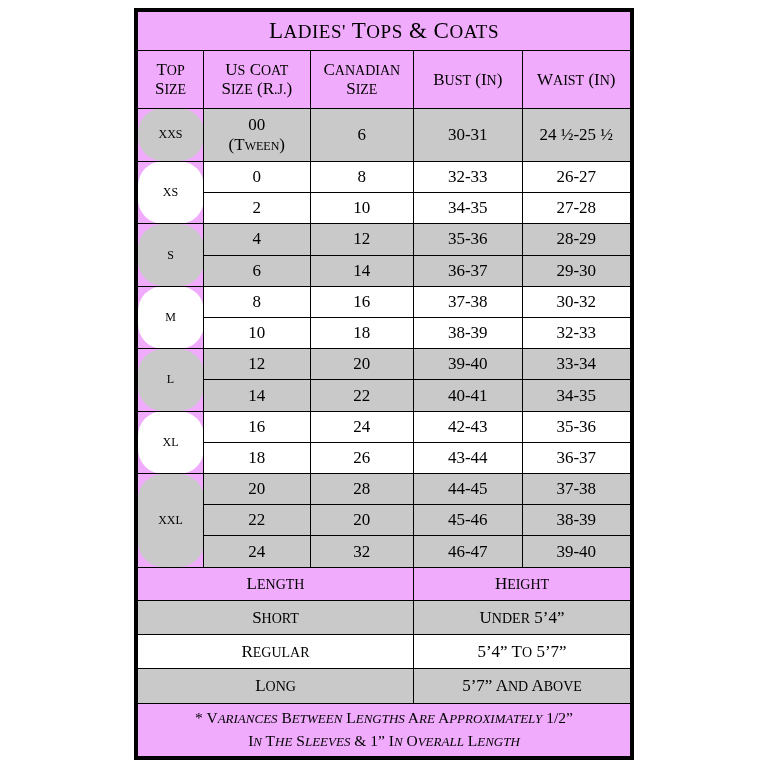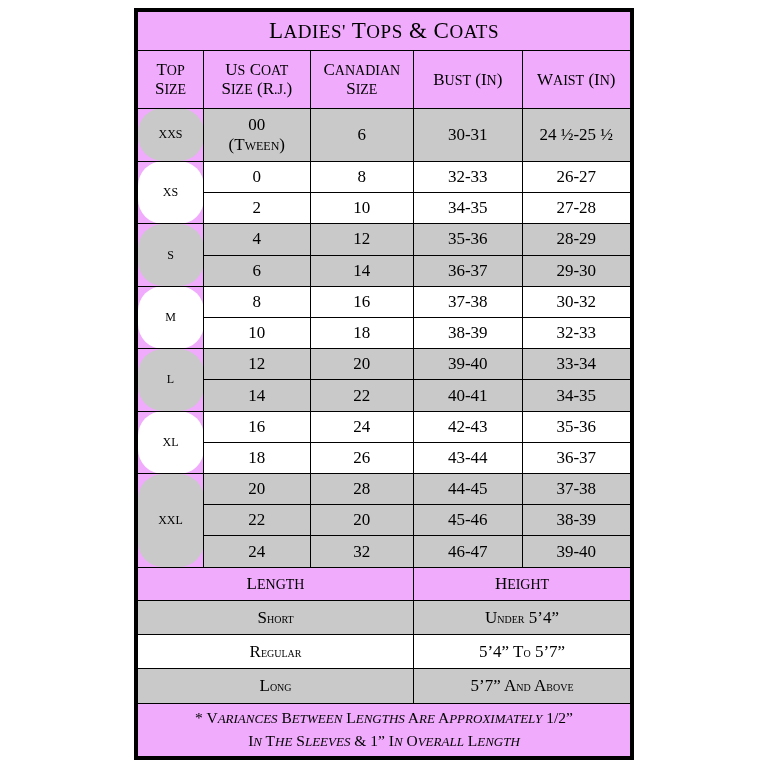--- a/index.html
+++ b/index.html
@@ -69,21 +69,21 @@
     font-size: 17px;
     font-weight: bold;
     height: 32px;
     margin-top: 12px;
   }
   .sub-hdr .sc { font-size: 14px; }
   .sub-row {
     font-size: 17px;
     height: 33px;
   }
-  .sub-row .sc { font-size: 10px; }
+  .sub-row .sc { font-size: 14px; }
   .note {
     font-size: 15.5px;
     line-height: 1.45;
     height: 52px;
     border-bottom: none;
     border-left: none;
     border-right: none;
     padding: 2px 8px;
   }
   .note .sc { font-size: 13px; font-style: italic; }

